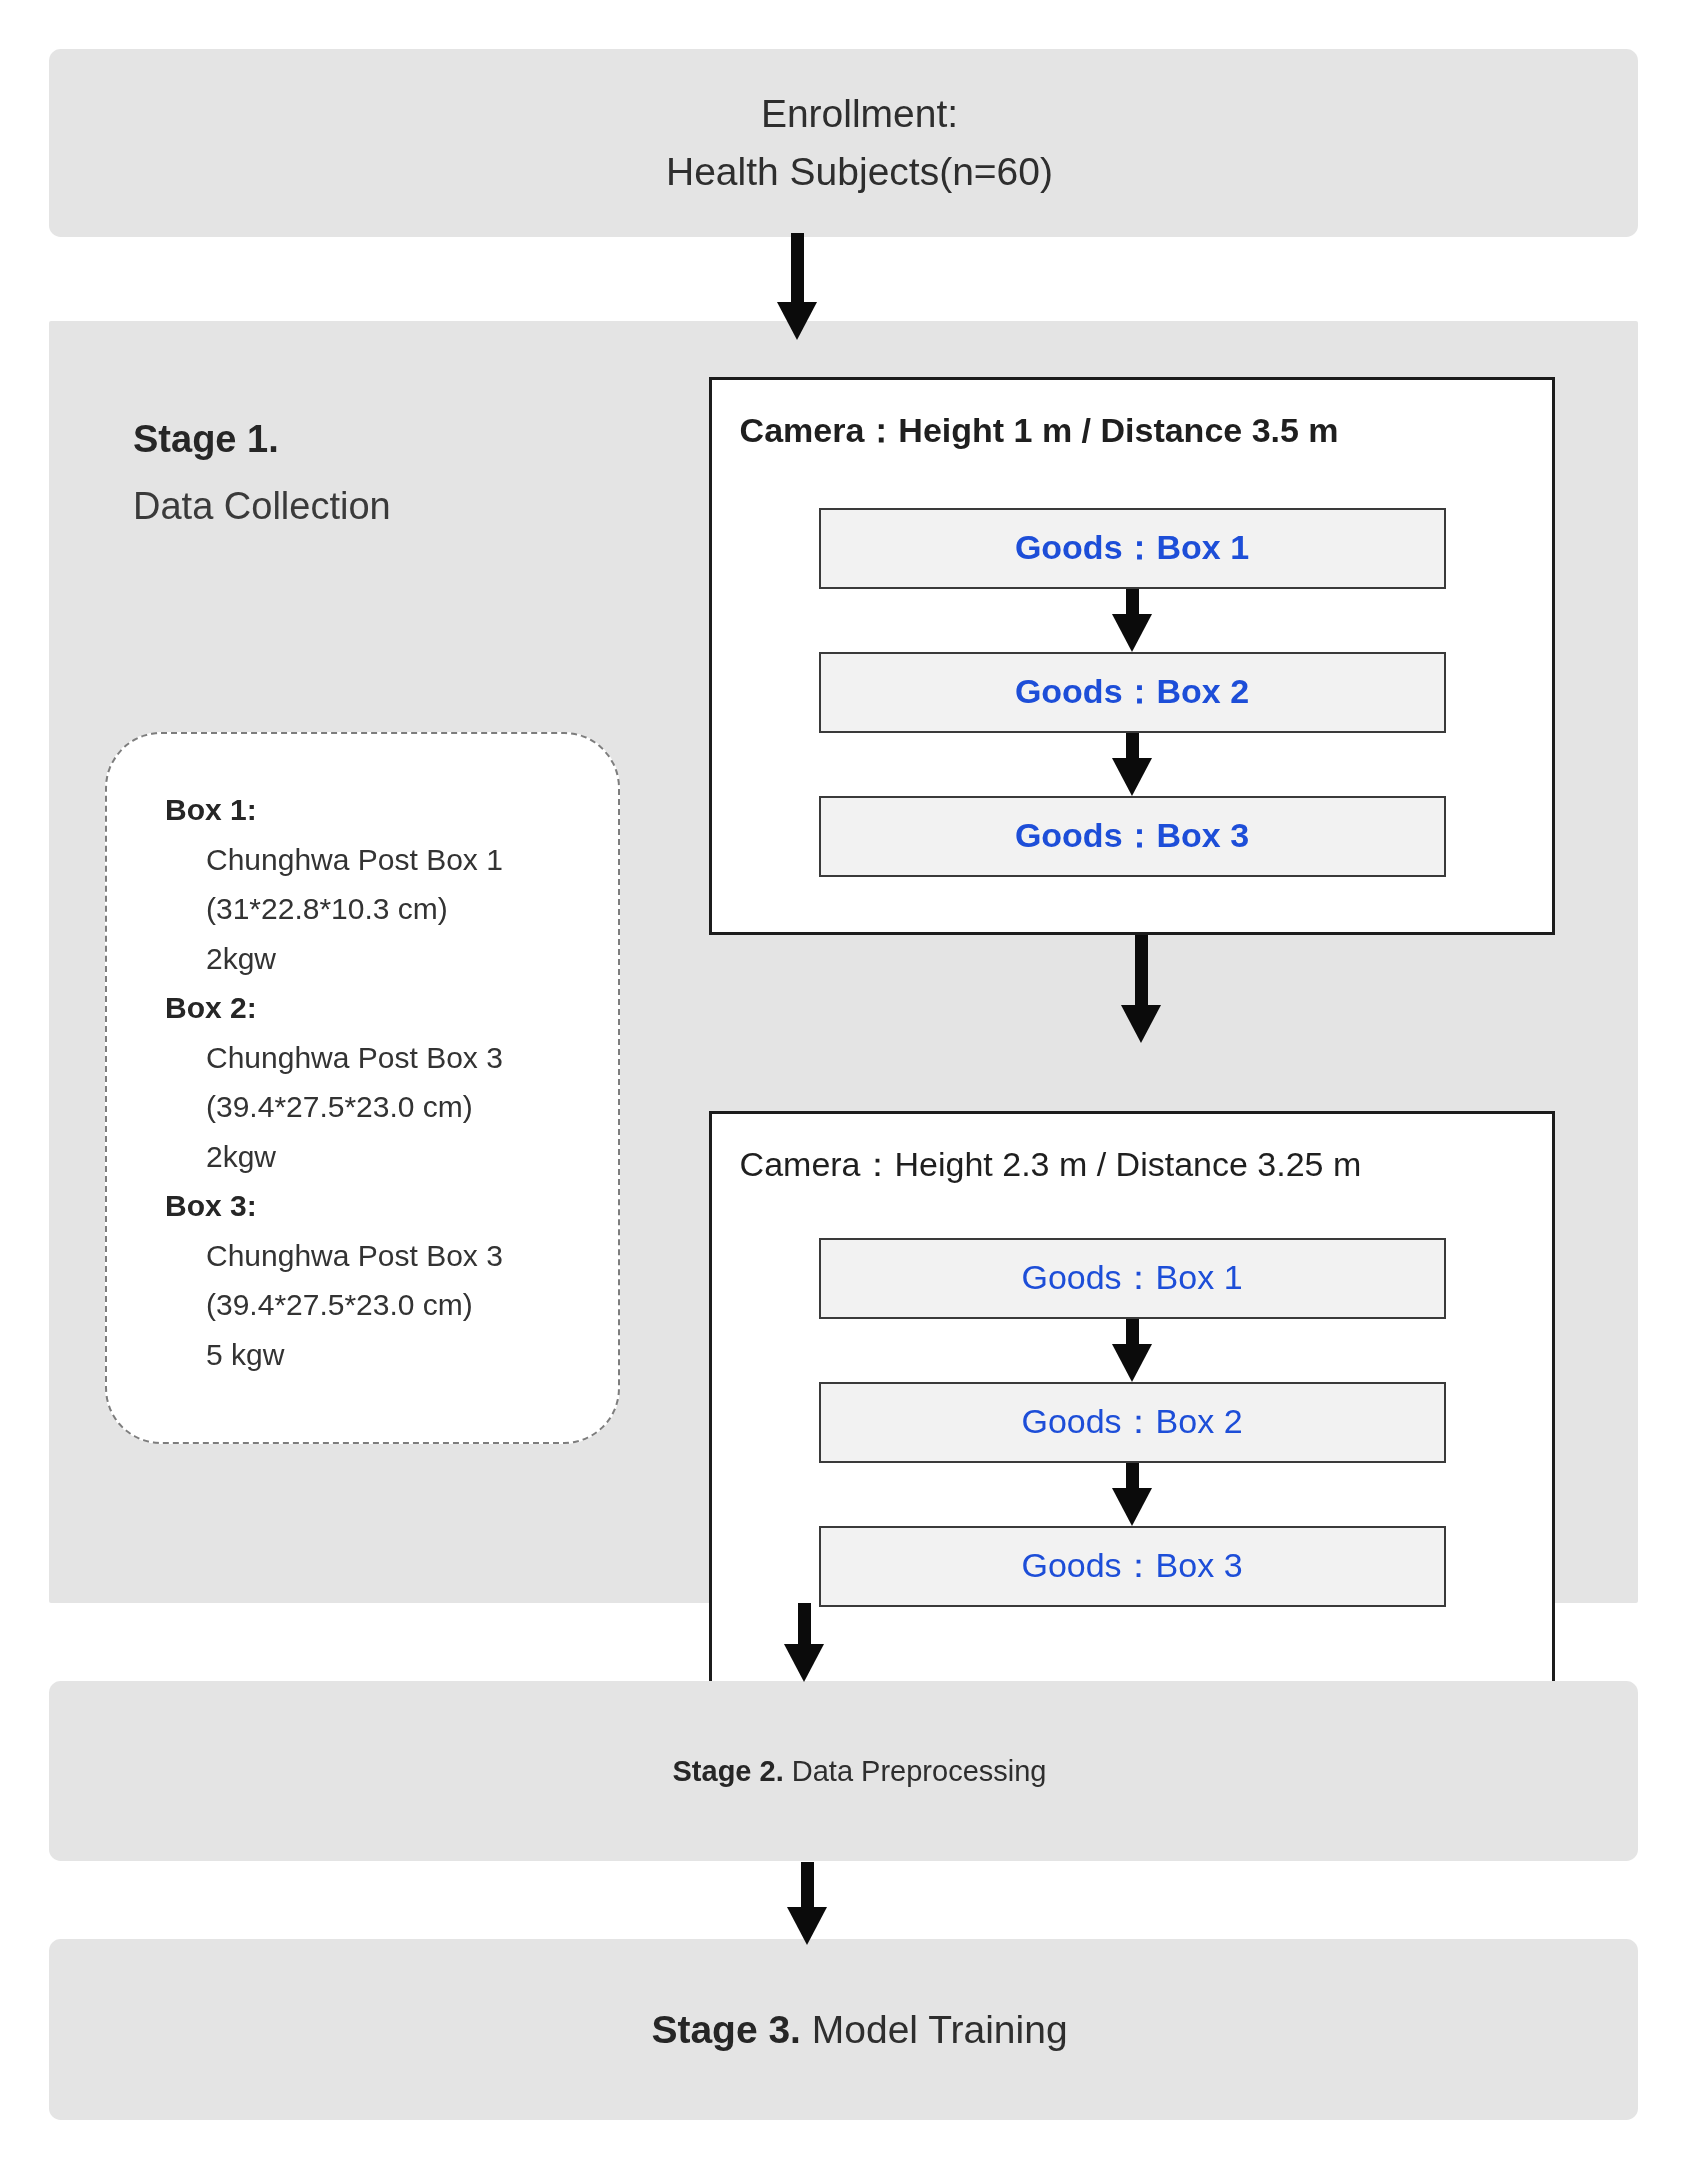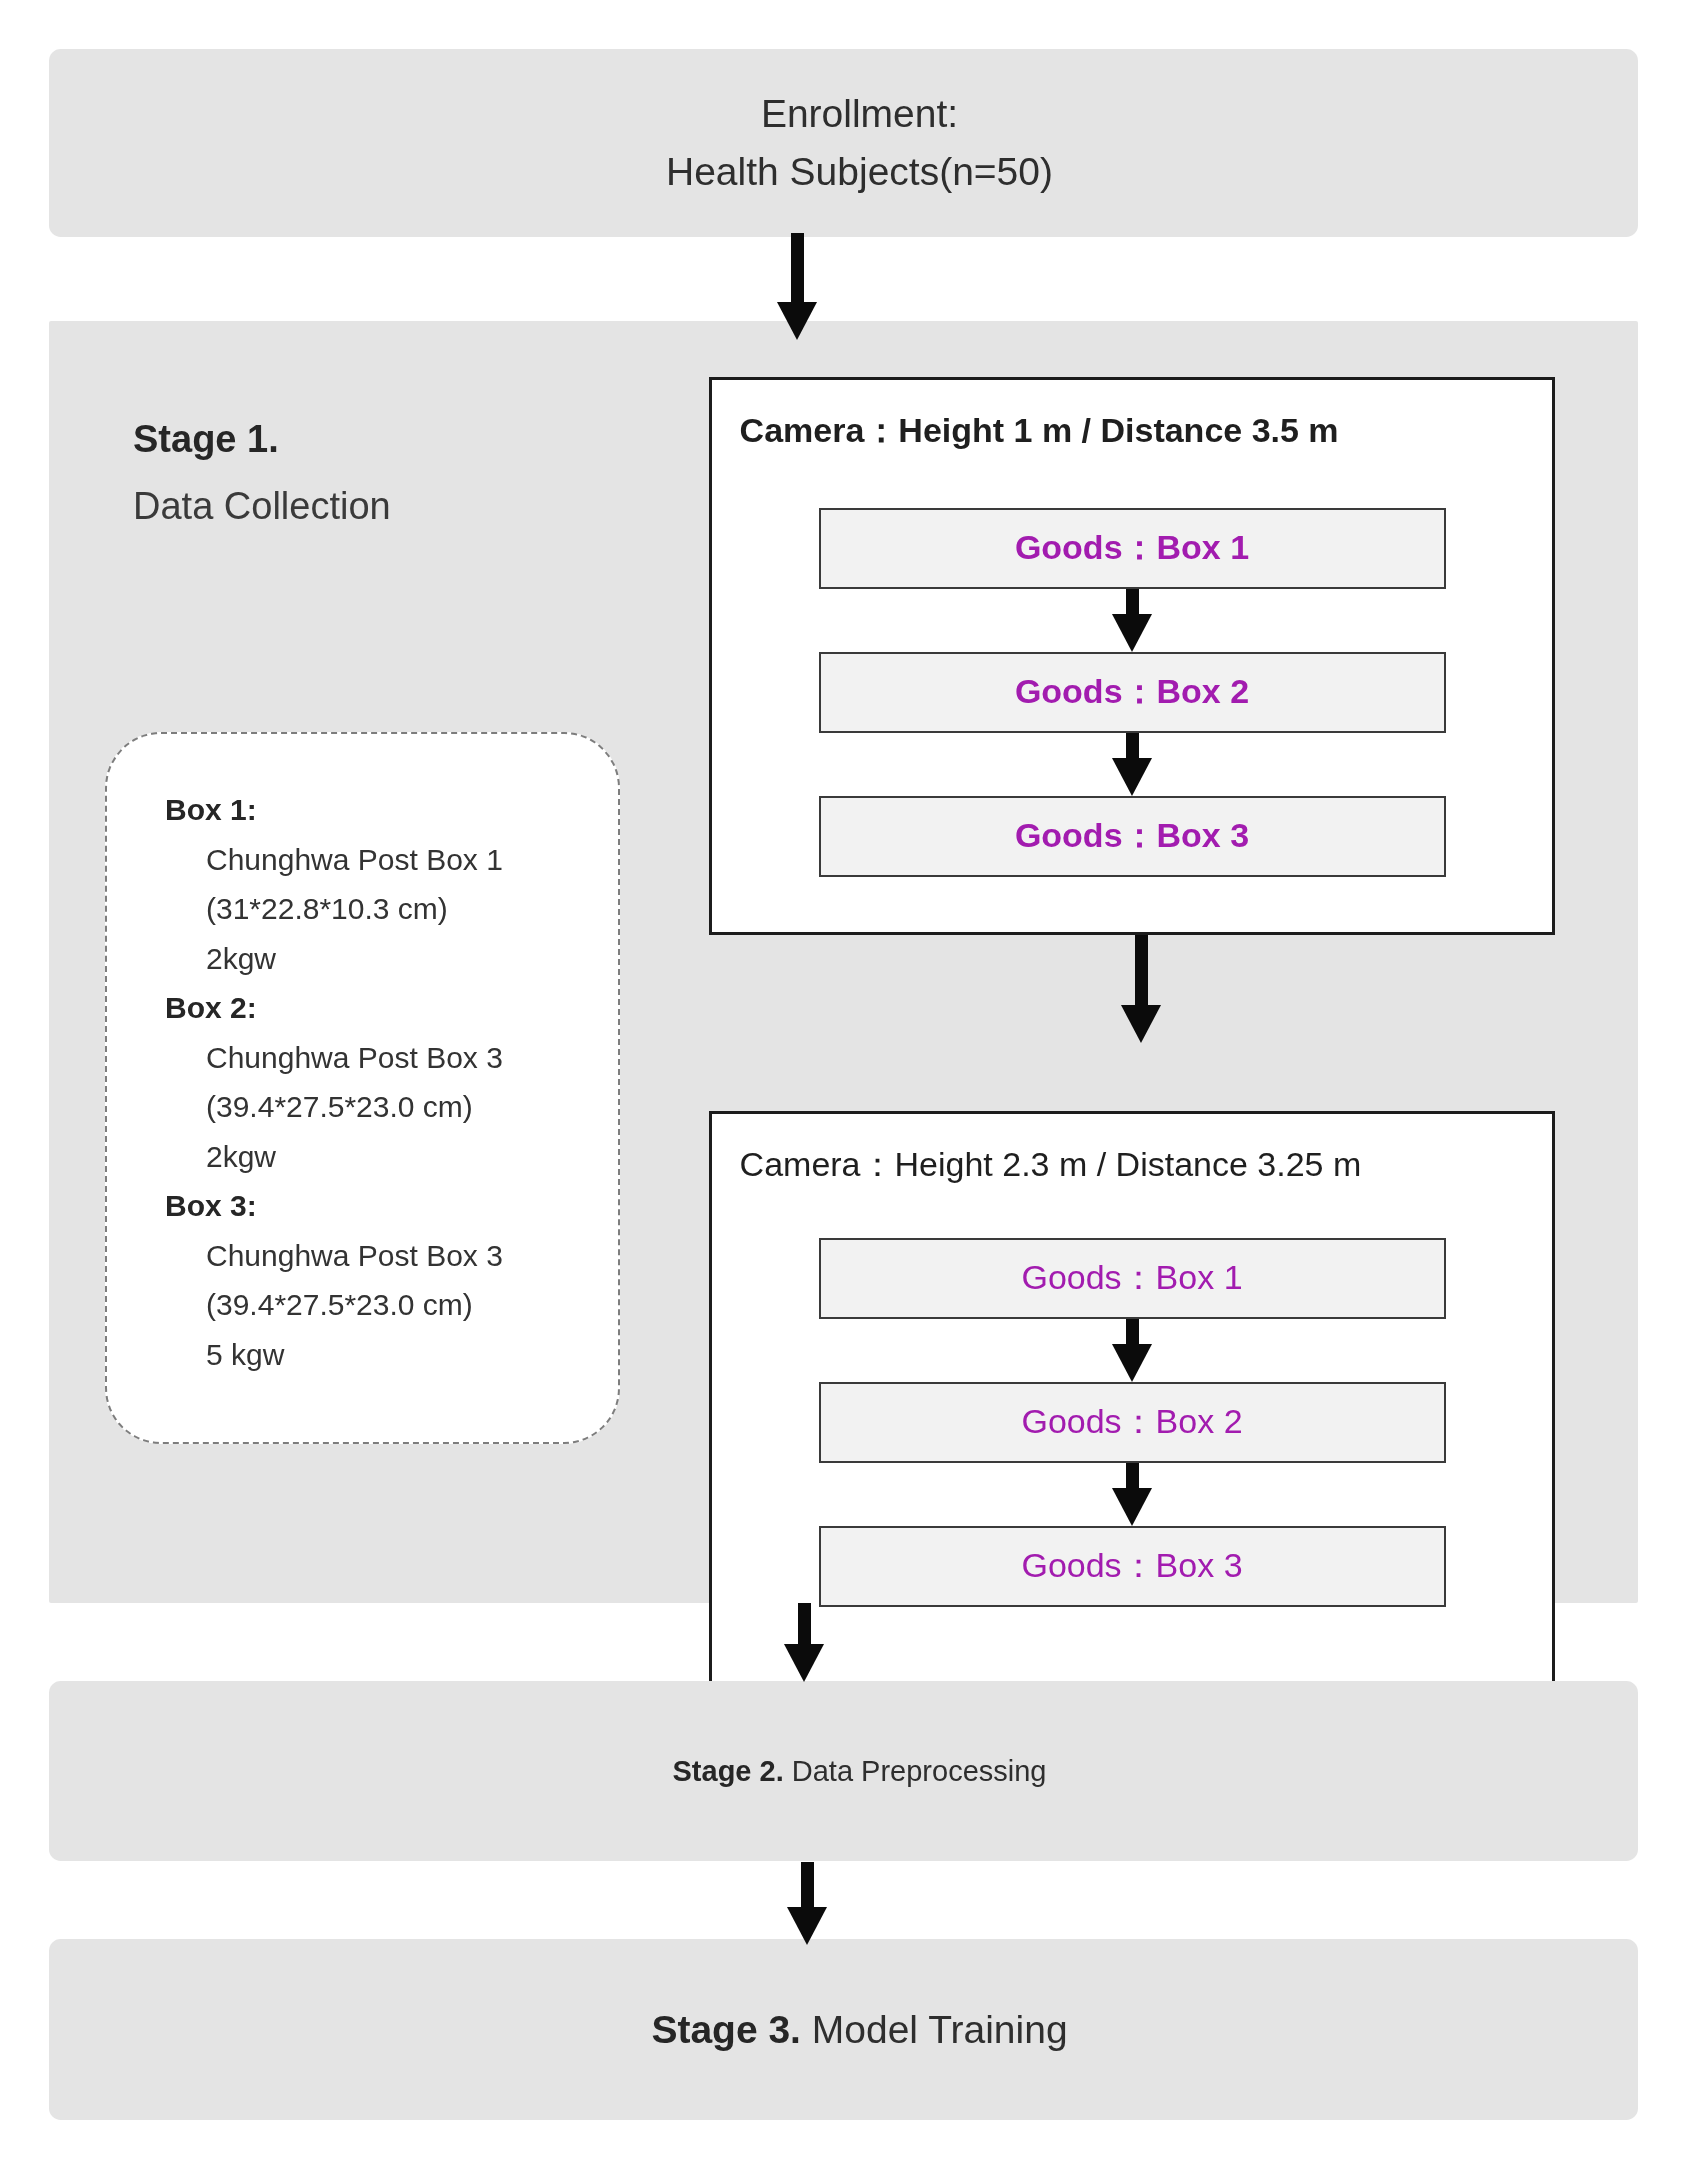--- a/index.html
+++ b/index.html
@@ -30,21 +30,21 @@
     position:absolute;left:660px;width:846px;background:#ffffff;
     border:3.9px solid #1c1c1c;box-sizing:border-box;
   }
   #camera1{top:56px;height:558px;font-weight:bold;}
   #camera2{top:745px;height:677px;margin-top:45px;}
   .cam-header{margin:27.6px 0 0 27.6px;font-size:34px;color:#1f1f1f;}
   .goods-stack{width:627px;margin:54px auto 0;display:flex;flex-direction:column;align-items:center;}
   #camera2 .goods-stack{margin-top:50px;}
   .goods{
     width:100%;height:81px;background:#f2f2f2;border:2.6px solid #3a3a3a;box-sizing:border-box;
-    display:flex;align-items:center;justify-content:center;font-size:34px;color:#a21caf;flex:none;
+    display:flex;align-items:center;justify-content:center;font-size:34px;color:#1d4ed8;flex:none;
   }
   .arrow{display:flex;flex-direction:column;align-items:center;z-index:3;}
   .arrow .stem{width:13px;flex:1;background:#0b0b0b;}
   .arrow .head{
     width:0;height:0;flex:none;
     border-left:20.3px solid transparent;border-right:20.3px solid transparent;border-top:38px solid #0b0b0b;
   }
   .arrow.abs{position:absolute;}
   .arrow.flow{height:63px;}
   #arr-enroll{left:777px;top:233px;height:107px;}
@@ -52,21 +52,21 @@
   #arr-s1s2{left:784px;top:1603px;height:79px;}
   #arr-s2s3{left:787px;top:1862px;height:83px;}
 </style>
 </head>
 <body>
 
 <div class="page">
 
   <div class="graybar centered" id="enrollment">
     <div>Enrollment:</div>
-    <div>Health Subjects(n=50)</div>
+    <div>Health Subjects(n=60)</div>
   </div>
 
   <div class="arrow abs" id="arr-enroll">
     <div class="stem"></div>
     <div class="head"></div>
   </div>
 
   <div class="graybar" id="stage1">
 
     <div class="stage1-label">

